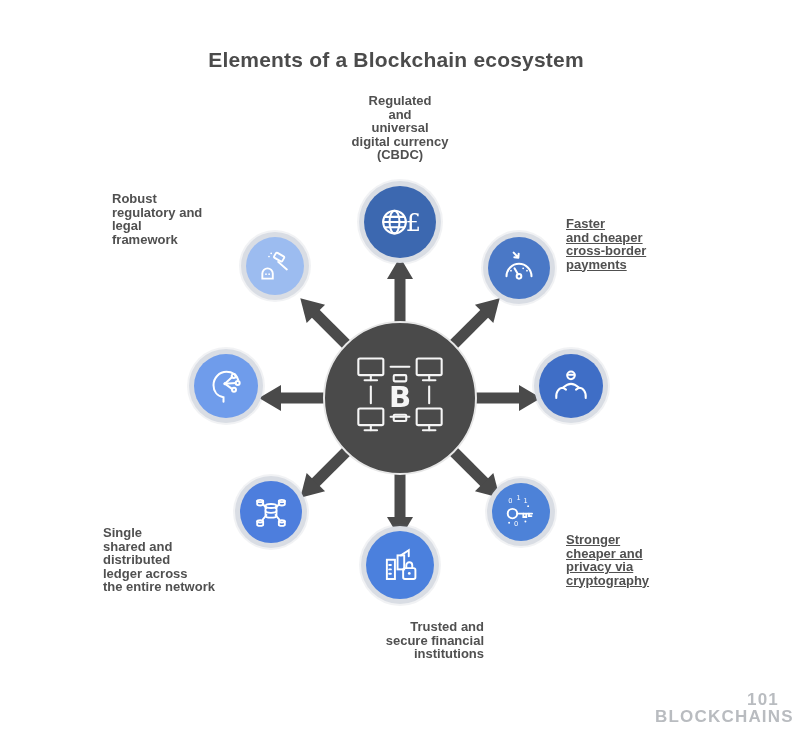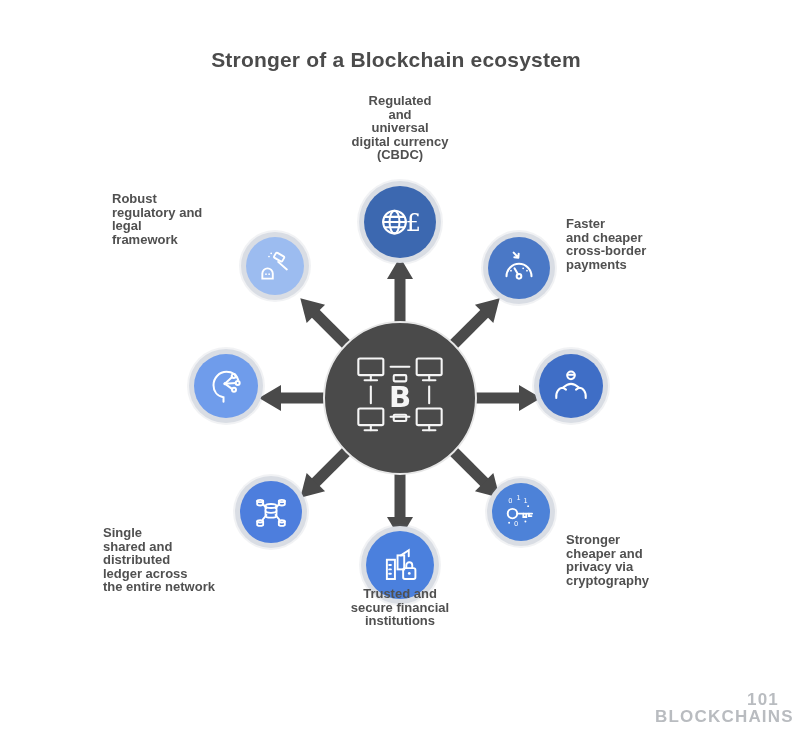--- a/index.html
+++ b/index.html
@@ -10,42 +10,42 @@
   .stage{position:absolute;inset:0;}
   .title{
     position:absolute;left:0;top:48px;width:792px;text-align:center;
     font-size:21px;font-weight:bold;color:#4b4b4b;letter-spacing:.2px;
   }
   .label{
     position:absolute;color:#505050;font-size:13px;line-height:13.5px;
     font-weight:bold;white-space:pre-line;
   }
   .label.center{text-align:center;}
-  .label.left{text-align:left;}
+  .label.left{text-align:left;text-decoration:underline;}
   .label.right{text-align:left;}
   .node{
     position:absolute;border-radius:50%;
     display:flex;align-items:center;justify-content:center;
     box-shadow:0 0 0 5px #d9dde4, 0 0 0 7px rgba(120,130,145,0.10);
   }
   .node svg{display:block;}
   .hub{position:absolute;left:250px;top:248px;width:300px;height:300px;}
   .hub-icon{position:absolute;left:350px;top:348px;width:100px;height:100px;}
   .watermark{
     position:absolute;left:655px;top:691px;width:124px;height:17px;
     color:#b9bcc0;font-size:17px;font-weight:bold;letter-spacing:1.2px;
     text-align:right;line-height:17px;
   }
 </style>
 </head>
 <body>
 
 <div class="stage">
 
-  <div class="title">Stronger of a Blockchain ecosystem</div>
+  <div class="title">Elements of a Blockchain ecosystem</div>
 
   <svg class="hub" viewBox="-150 -150 300 300">
     <g fill="#4a4a4a">
       <g transform="rotate(0)">
           <rect x="-5.5" y="-124" width="11" height="60"></rect>
           <polygon points="-13,-119 13,-119 0,-141"></polygon>
         </g>
       <g transform="rotate(45)">
           <rect x="-5.5" y="-124" width="11" height="60"></rect>
           <polygon points="-13,-119 13,-119 0,-141"></polygon>
@@ -166,21 +166,21 @@
       <line x1="5.8" y1="12" x2="6.8" y2="12"></line>
         <line x1="5.8" y1="14.5" x2="6.8" y2="14.5"></line>
         <line x1="5.8" y1="17" x2="6.8" y2="17"></line>
       <rect x="10.6" y="6.5" width="3.8" height="8"></rect>
       <path d="M12.5,6.5 L17,3.6 V7"></path>
       <rect x="13.8" y="13.8" width="7" height="6.2" rx="1"></rect>
       <path d="M15.6,13.8 v-1.7 a1.7,1.7 0 0 1 3.4,0 v1.7"></path>
       <circle cx="17.3" cy="16.8" r="0.8" fill="#ffffff" stroke="none"></circle>
     </svg>
   </div>
-  <div class="label center" style="left:316px;top:587px;width:168px;">Trusted and
+  <div class="label center" style="left:316px;top:620px;width:168px;text-align:right;">Trusted and
 secure financial
 institutions</div>
 
   <div class="node" style="left: 240px; top: 481px; width: 62px; height: 62px; background-color: rgb(77, 126, 221);">
     <svg width="40" height="40" viewBox="0 0 24 24" fill="none" stroke="#ffffff" stroke-width="1.1" stroke-linecap="round">
       <ellipse cx="12" cy="8.4" rx="3.3" ry="1.2"></ellipse>
       <path d="M8.7,8.4 V14.2 a3.3,1.2 0 0 0 6.6,0 V8.4"></path>
       <path d="M8.7,11.3 a3.3,1.2 0 0 0 6.6,0"></path>
       <g>
         <ellipse cx="5.5" cy="5.4" rx="1.8" ry="0.7"></ellipse>

